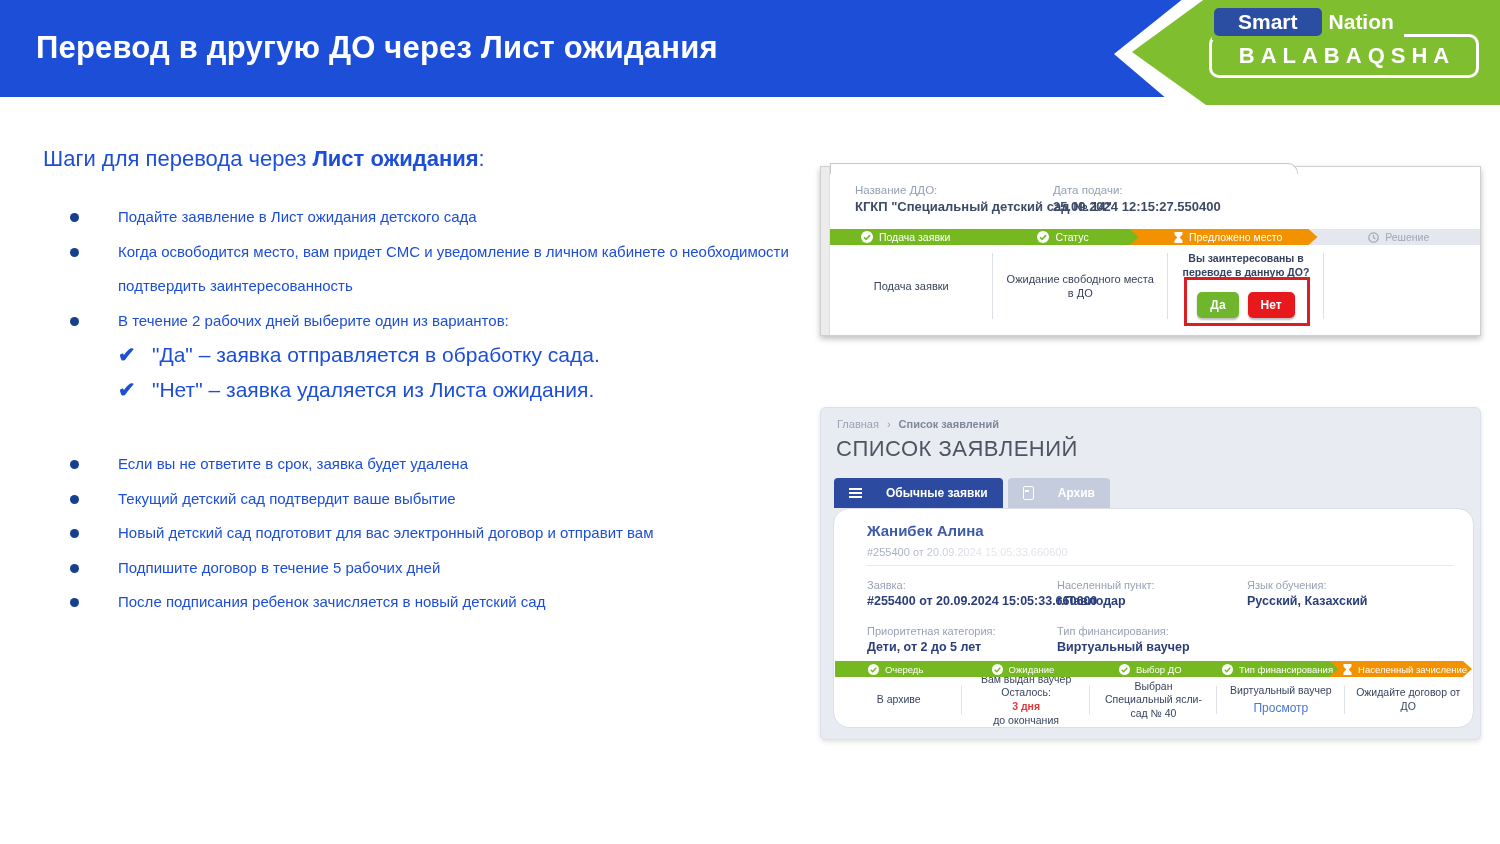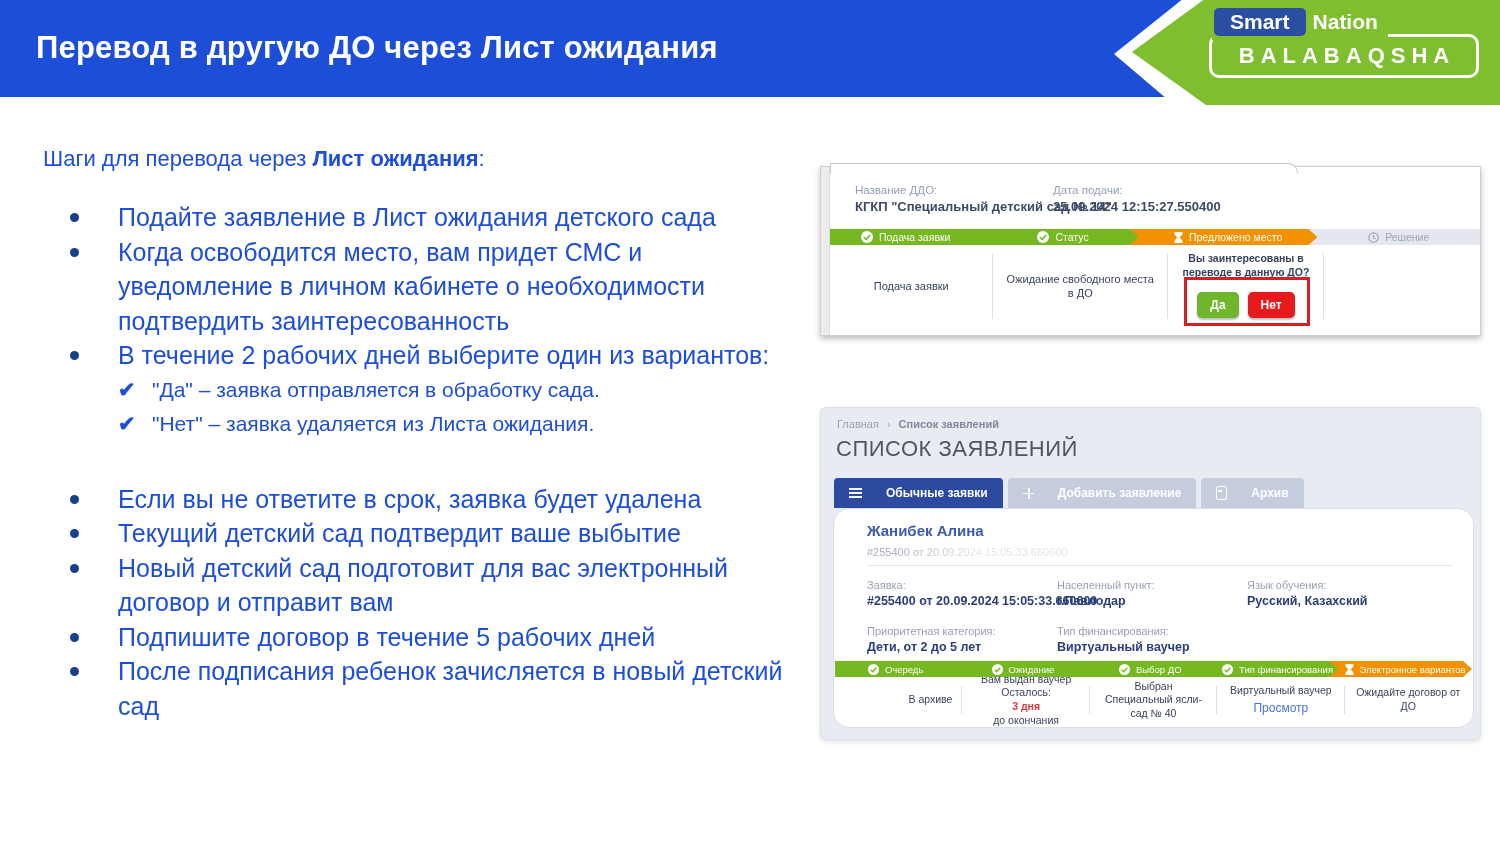--- a/index.html
+++ b/index.html
@@ -8,31 +8,31 @@
 
   
   .hdr{position:absolute;left:0;top:0;width:100%;height:97px;background:#1d4ed8;}
   .hdr-title{position:absolute;left:36px;top:30px;font-size:31px;font-weight:700;color:#fff;letter-spacing:0.2px;}
 
   
   .logo{position:absolute;right:0;top:0;width:392px;height:112px;z-index:6;}
   .logo svg{position:absolute;left:0;top:0;}
   .sn{position:absolute;left:104px;top:6px;display:flex;align-items:center;gap:7px;
       background:#7FBE2E;padding:2px 10px 4px 2px;color:#fff;font-weight:700;font-size:21px;z-index:3;}
-  .sn .smart{background:#2B4EA2;border-radius:5px;padding:2px 16px;}
+  .sn .smart{background:#2B4EA2;border-radius:5px;padding:2px 24px;}
   .balbox{position:absolute;left:101px;top:34px;width:258px;height:38px;border:3px solid #fff;border-radius:10px;
       display:flex;align-items:center;justify-content:center;color:#fff;font-size:22px;font-weight:600;
       letter-spacing:6px;padding-left:6px;z-index:2;}
 
   
   .left{position:absolute;left:43px;top:144px;width:760px;color:#1d4ed8;}
   .intro{font-size:22px;line-height:30px;margin:0 0 26px 0;font-weight:500;}
   .intro b{font-weight:700;}
   .bullets{margin:0;padding:0;list-style:none;}
-  .b{position:relative;padding-left:75px;font-size:25px;line-height:34.5px;font-weight:500;}
+  .b{position:relative;padding-left:75px;font-size:15px;line-height:34.5px;font-weight:500;}
   .dot{position:absolute;left:27px;top:13px;width:9px;height:9px;border-radius:50%;background:#16408E;}
   .gap{margin-top:40px;}
   .check-row{position:relative;padding-left:109px;font-size:21px;line-height:34.5px;font-weight:500;}
   .check-glyph{position:absolute;left:75px;font-weight:700;}
 
   
   .lbl{font-size:11.5px;color:#96A0B5;}
   .val{font-size:13px;color:#3C4A66;font-weight:600;margin-top:3px;}
   .bar{display:flex;height:16px;}
   .seg{display:flex;align-items:center;justify-content:center;gap:6px;color:#fff;font-size:10.5px;position:relative;}
@@ -212,24 +212,20 @@
     <div class="tabs">
       <div class="tab active">
         <span class="hamb">
             <i></i>
             <i></i>
             <i></i>
           </span>
         <span>Обычные заявки</span>
       </div>
       <div class="tab">
-        <span class="plus"></span>
-        <span>Добавить заявление</span>
-      </div>
-      <div class="tab">
         <span class="doc"></span>
         <span>Архив</span>
       </div>
     </div>
 
     <div class="card">
       <div class="name">Жанибек Алина</div>
       <div class="sub">#255400 от 20.09.2024 15:05:33.660600</div>
       <div class="cardline"></div>
 
@@ -282,26 +278,26 @@
                 <circle cx="6" cy="6" r="6" fill="#fff"></circle>
                 <path d="M3 6.3 5.1 8.4 9 4.1" stroke="#76B822" stroke-width="1.6" fill="none"></path>
               </svg>
             <span>Тип финансирования</span>
           </div>
         </div>
         <div class="seg cur" style="width:21%;">
           <svg class="ic" width="9" height="11" viewBox="0 0 9 11">
               <path d="M0.5 0h8v2.4L5.7 5.5l2.8 3.1V11h-8V8.6l2.8-3.1L0.5 2.4z" fill="#fff"></path>
             </svg>
-          <span>Электронное вариантов</span>
+          <span>Населенный зачисление</span>
         </div>
       </div>
 
       <div class="colrow s2cols">
-        <div class="col divider" style="width:20%;align-items:flex-end;">
+        <div class="col divider" style="width:20%;">
             <span>В архиве</span>
           </div>
         <div class="col divider" style="width:20%;">
           <span>Вам выдан ваучер</span>
           <span>Осталось:</span>
           <span class="red">3 дня</span>
           <span>до окончания</span>
         </div>
         <div class="col divider" style="width:20%;">
             <span>Выбран Специальный ясли-сад № 40</span>

